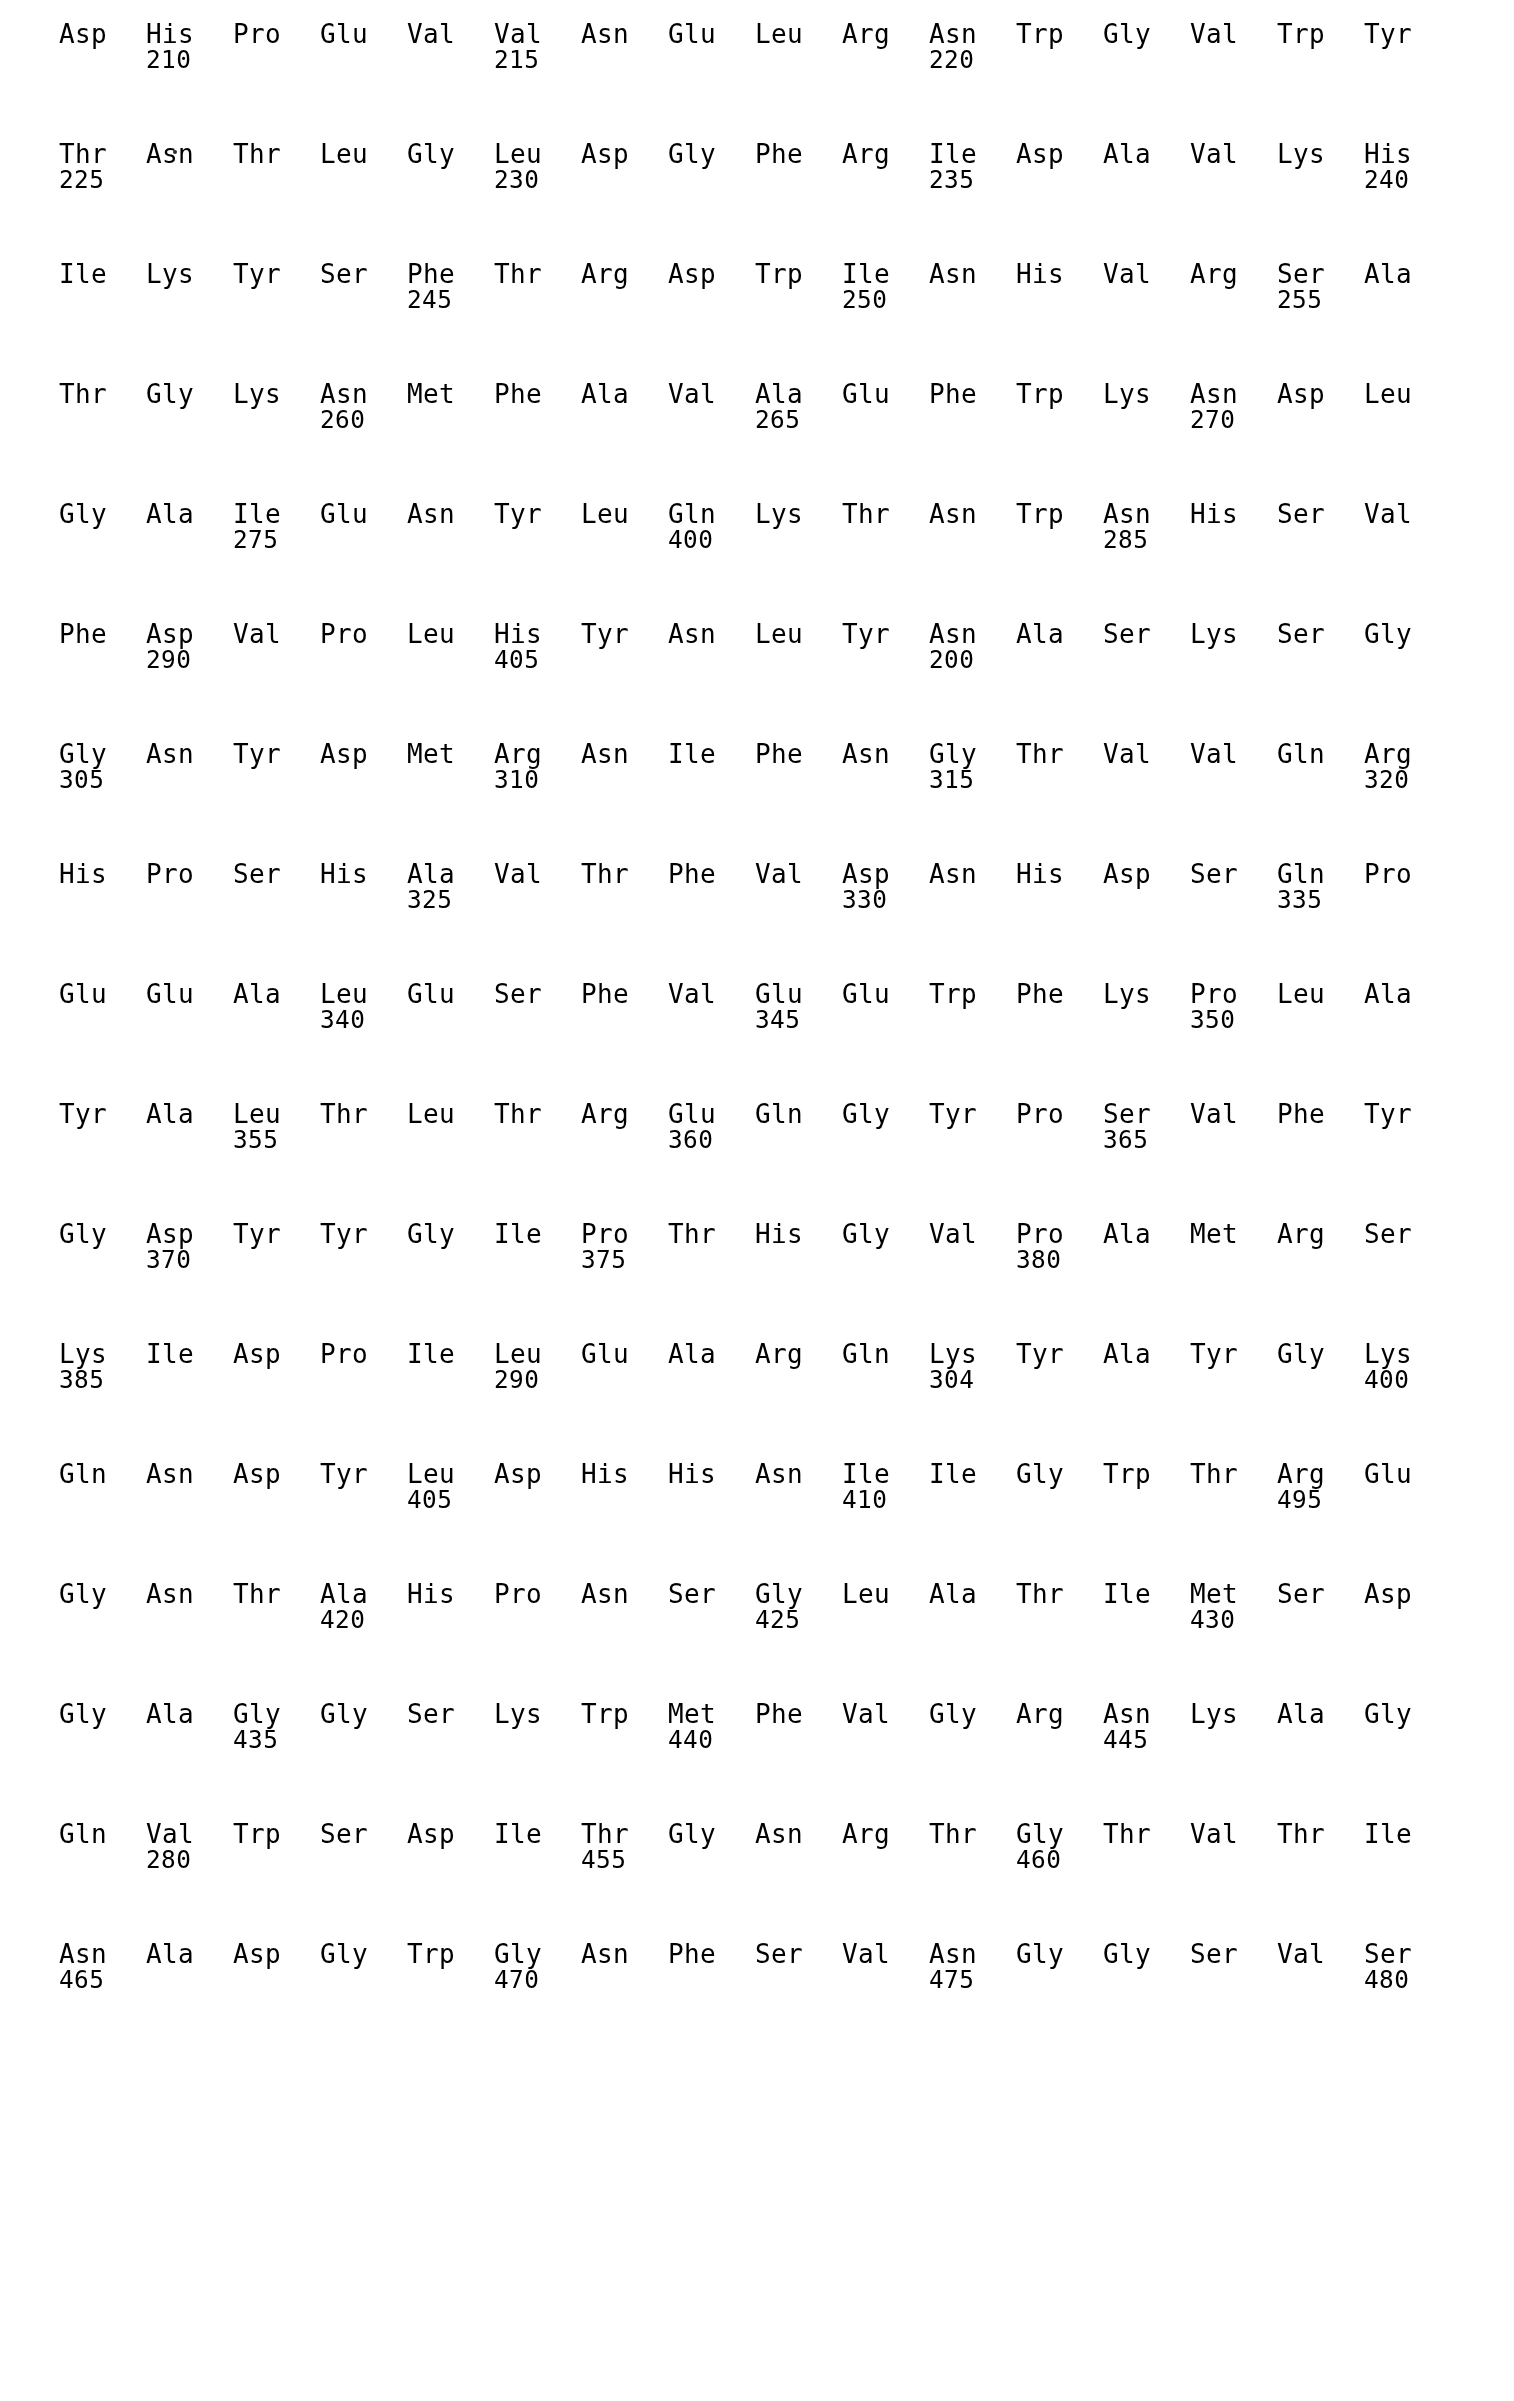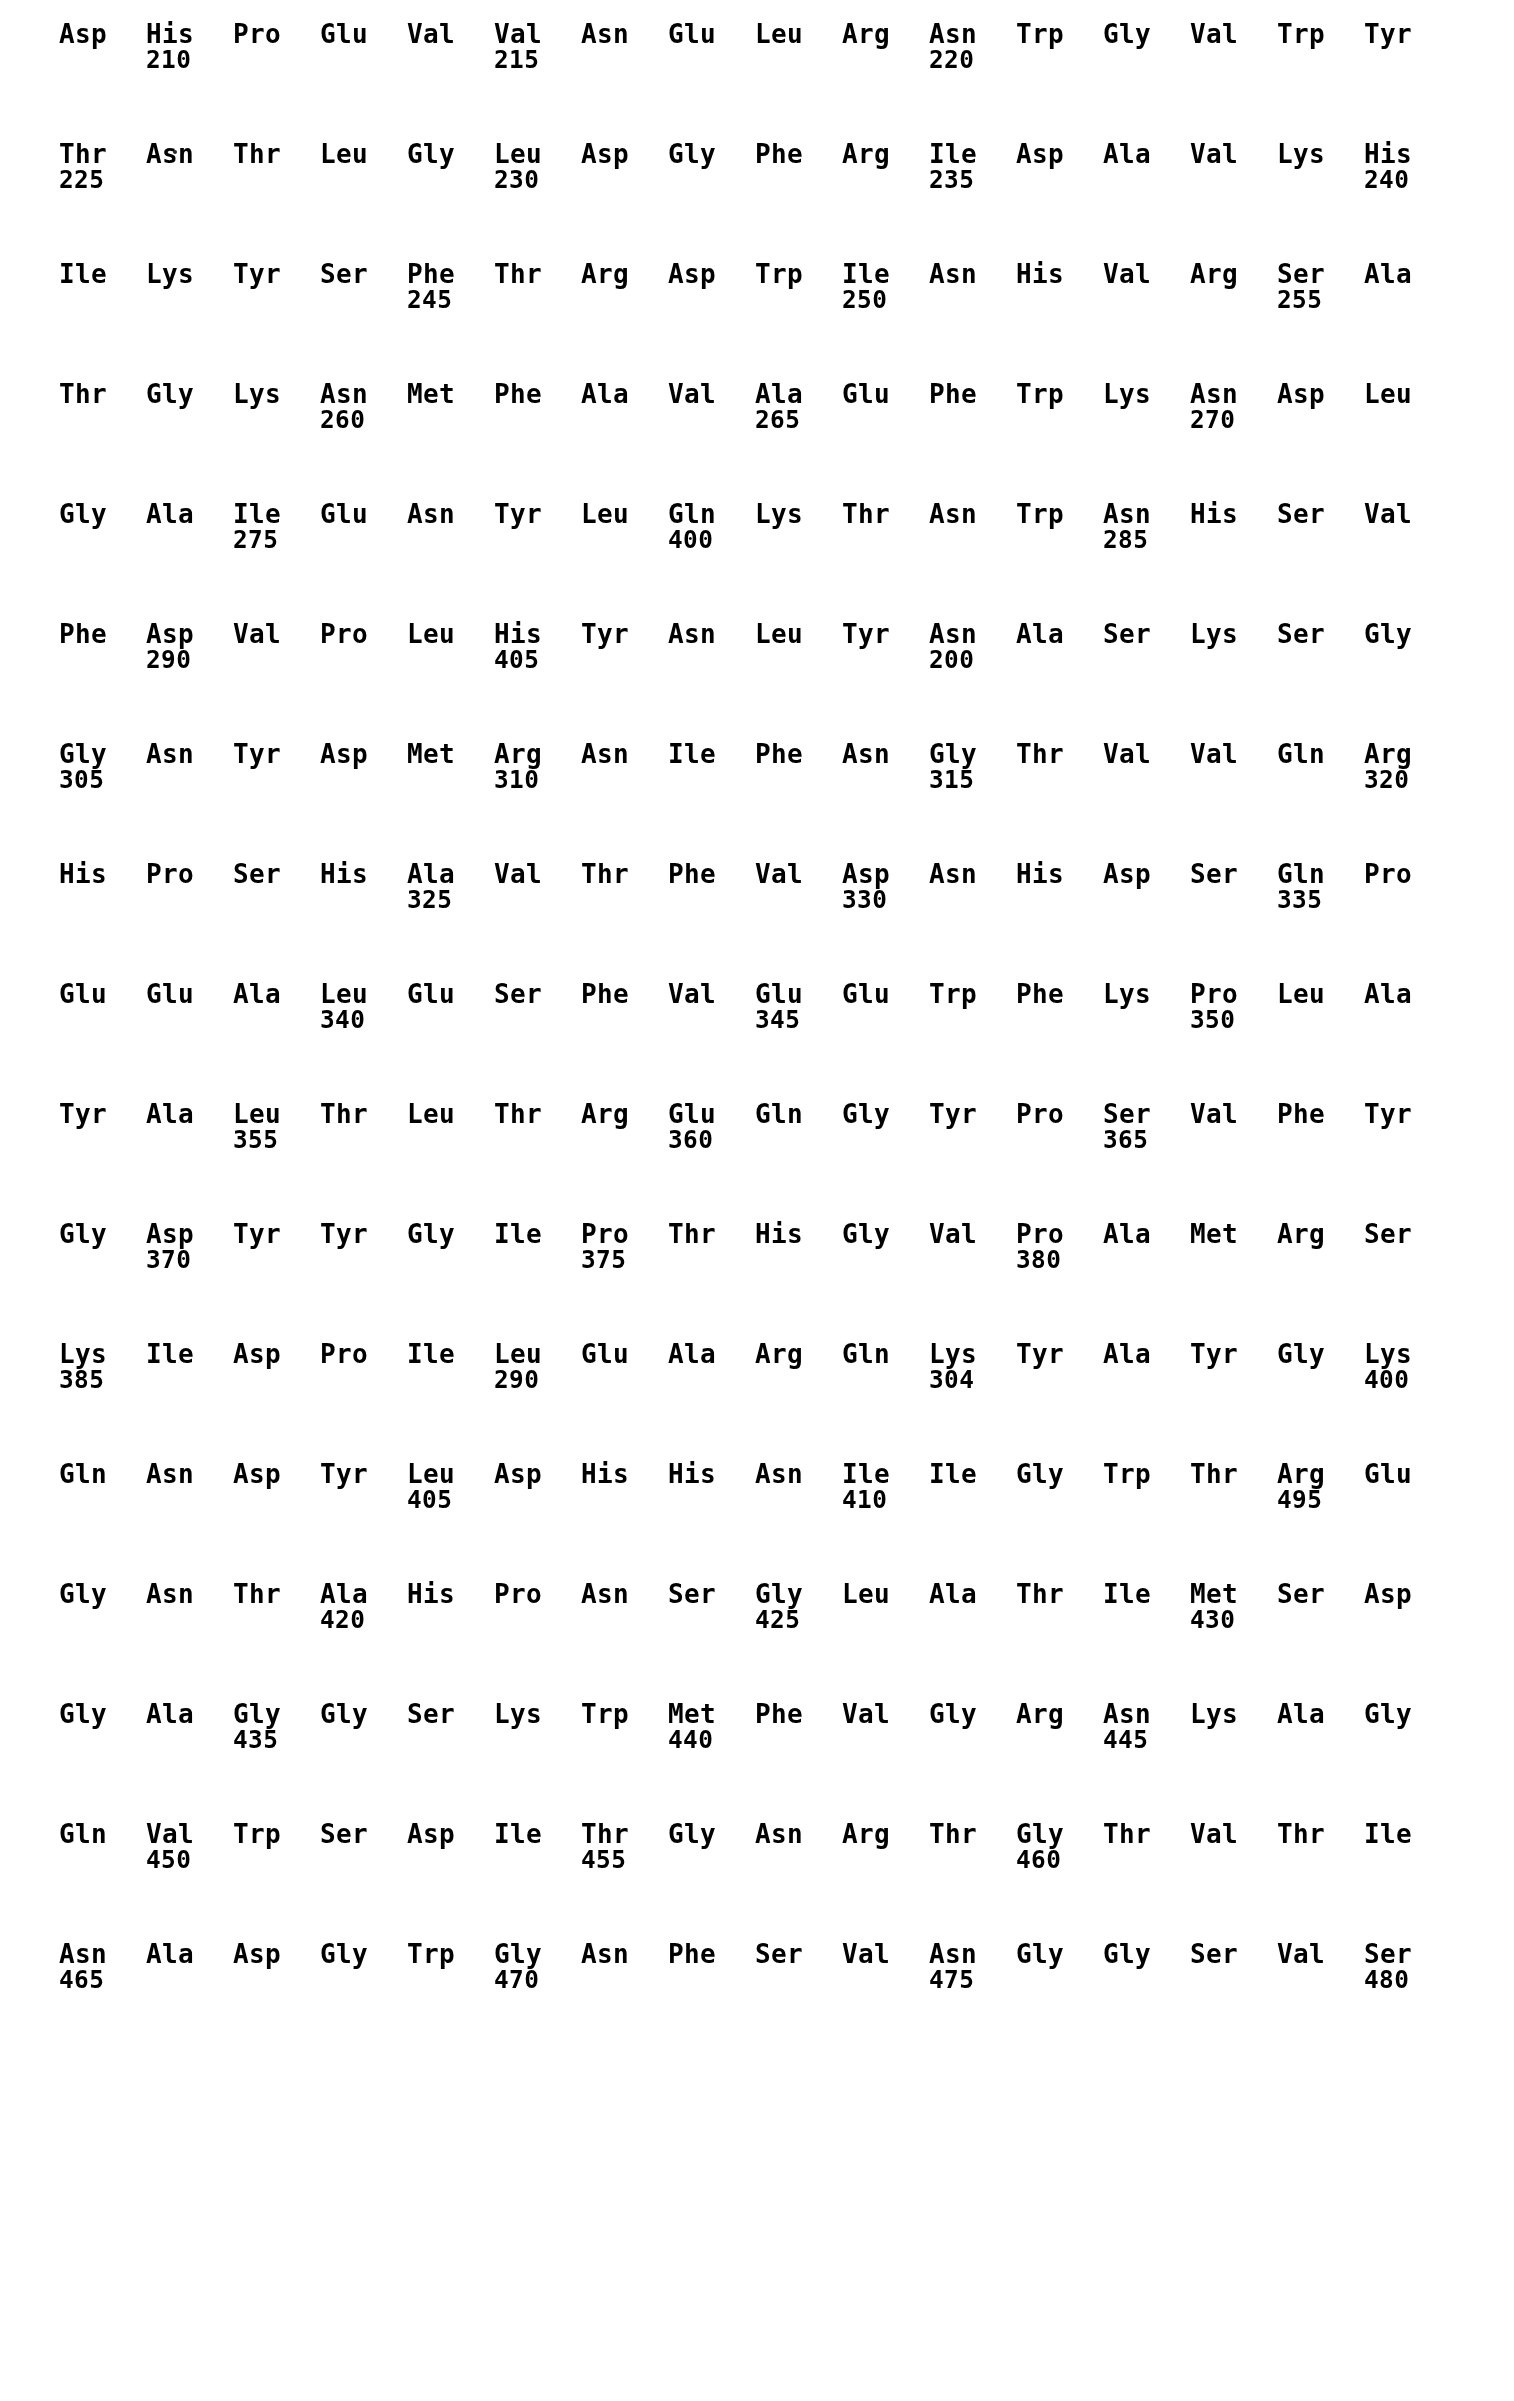--- a/index.html
+++ b/index.html
@@ -15,21 +15,20 @@
     position: relative;
     overflow: hidden;
   }
   .page {
     position: absolute;
     left: 0;
     top: 0;
     width: 1515px;
     height: 1944px;
     padding: 0;
-    font-weight: bold;
   }
   .sequence-block {
     position: absolute;
     left: 59px;
     top: 19px;
     width: 1396px;
   }
   .seq-line {
     position: relative;
     height: 120px;
@@ -1099,21 +1098,21 @@
         </div>
       </div>
       <div class="seq-line">
         <div class="residues">
           <div class="residue">
             <span class="res-code">Gln</span>
             <span class="res-num"></span>
           </div>
           <div class="residue">
             <span class="res-code">Val</span>
-            <span class="res-num">450</span>
+            <span class="res-num">280</span>
           </div>
           <div class="residue">
             <span class="res-code">Trp</span>
             <span class="res-num"></span>
           </div>
           <div class="residue">
             <span class="res-code">Ser</span>
             <span class="res-num"></span>
           </div>
           <div class="residue">

